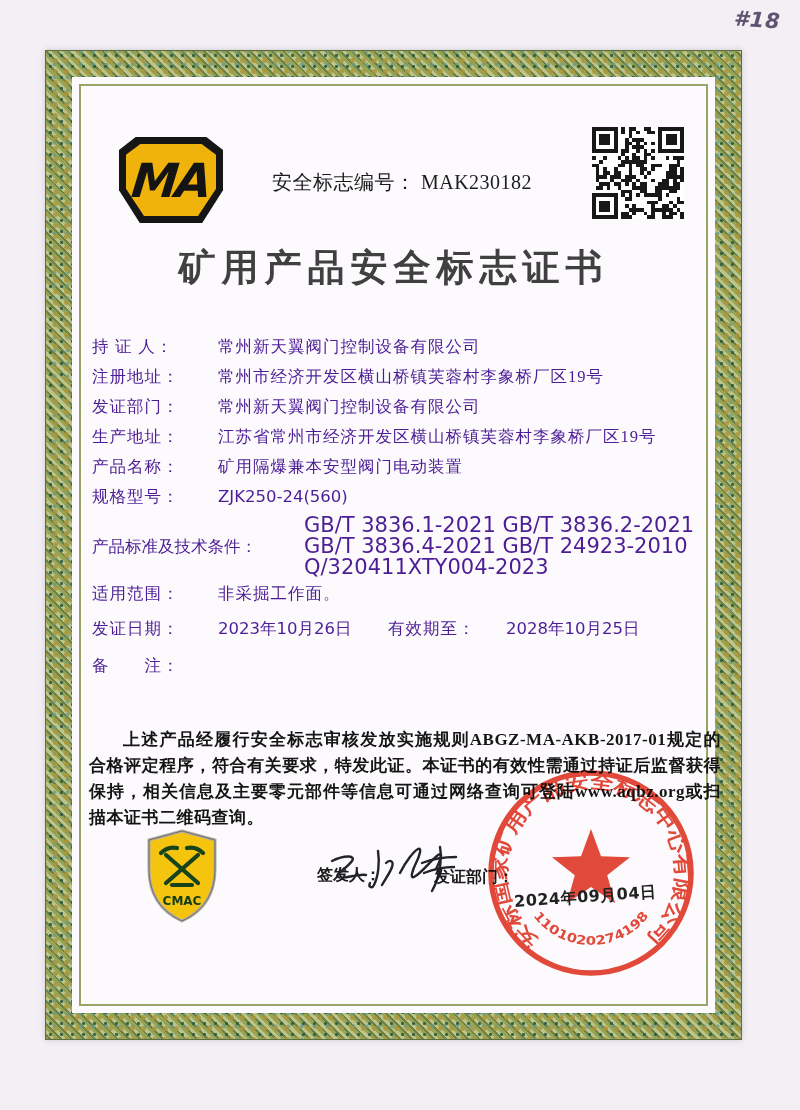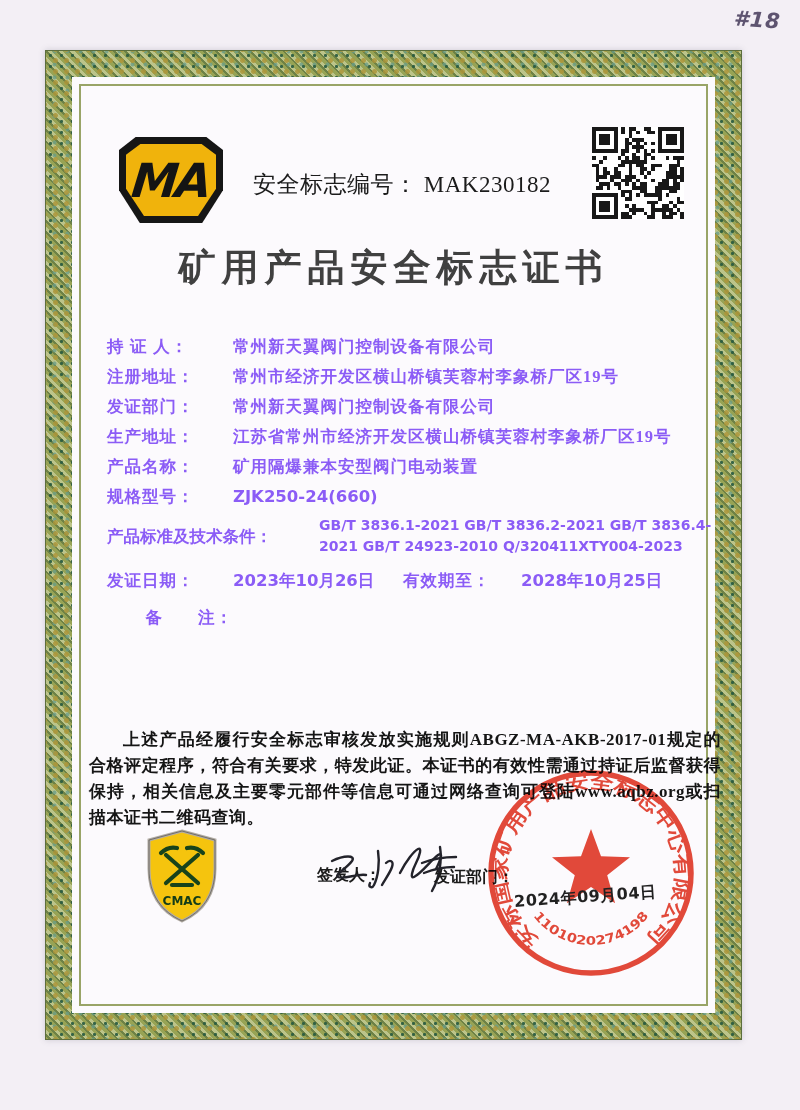--- a/index.html
+++ b/index.html
@@ -46,47 +46,47 @@
     clip-path:polygon(16% 0,84% 0,100% 15%,100% 62%,80% 100%,20% 100%,0 62%,0 15%);
     display:flex;align-items:center;justify-content:center;
   }
   .ma-text{
     font-family:"DejaVu Sans",sans-serif;font-weight:900;font-style:italic;
     font-size:47px;color:#141414;letter-spacing:-3px;transform:skewX(-6deg);
     line-height:1;
   }
   .certno{
     position:absolute;left:160px;top:92px;width:340px;text-align:center;
-    font-size:23px;letter-spacing:.5px;white-space:nowrap;
+    font-size:20px;letter-spacing:.5px;white-space:nowrap;
   }
   .qr{
     position:absolute;left:520px;top:50px;width:92px;height:92px;background:#fff;
   }
   .qr svg{width:100%;height:100%;display:block;}
   
   .doc-title{
     position:absolute;left:0;top:166px;width:100%;text-align:center;
     font-size:37px;font-weight:900;letter-spacing:6px;color:#404040;
   }
   
   .fields{
-    position:absolute;left:35px;top:258px;width:614px;
-    font-size:16.5px;font-weight:bold;color:#8b5cf6;
+    position:absolute;left:20px;top:258px;width:614px;
+    font-size:16.5px;font-weight:normal;color:#4c1d95;
   }
   .frow{display:flex;align-items:flex-start;margin-bottom:7px;line-height:23px;}
   .flabel{flex:0 0 126px;font-family:"Liberation Sans","DejaVu Sans",sans-serif;letter-spacing:1px;}
   .fvalue{flex:1;letter-spacing:1px;}
   .fvalue.sans{font-family:"DejaVu Sans",sans-serif;letter-spacing:0;}
   .frow.std{align-items:center;margin-top:4px;margin-bottom:4px;}
   .frow.std .flabel{flex:0 0 212px;letter-spacing:0;}
-  .frow.std .fvalue{font-family:"DejaVu Sans",sans-serif;font-size:14px;line-height:21px;letter-spacing:0;}
+  .frow.std .fvalue{font-family:"DejaVu Sans",sans-serif;font-size:21px;line-height:21px;letter-spacing:0;}
   .frow.dates{margin-top:12px;align-items:center;}
   .frow.dates .fvalue{flex:0 0 170px;font-family:"DejaVu Sans",sans-serif;letter-spacing:0;}
   .frow.dates .flabel2{flex:0 0 118px;font-family:"Liberation Sans","DejaVu Sans",sans-serif;letter-spacing:1px;}
-  .frow.remark{margin-top:14px;text-align:right;}
+  .frow.remark{margin-top:14px;}
   
   .statement{
     position:absolute;left:17px;top:650px;width:632px;
     font-size:17px;font-weight:bold;line-height:26px;
     text-indent:2em;letter-spacing:.5px;color:#151515;text-align:justify;
   }
   
   .cmac{position:absolute;left:74px;top:752px;width:72px;height:94px;}
   .signer{position:absolute;left:205px;top:788px;font-size:16px;font-weight:bold;
     font-family:"Liberation Sans","DejaVu Sans",sans-serif;margin-left:40px;}
@@ -366,25 +366,29 @@
       <div class="frow">
         <span class="flabel">生产地址：</span>
         <span class="fvalue">江苏省常州市经济开发区横山桥镇芙蓉村李象桥厂区19号</span>
       </div>
       <div class="frow">
         <span class="flabel">产品名称：</span>
         <span class="fvalue">矿用隔爆兼本安型阀门电动装置</span>
       </div>
       <div class="frow">
         <span class="flabel">规格型号：</span>
-        <span class="fvalue sans">ZJK250-24(660)</span>
+        <span class="fvalue sans">ZJK250-24(560)</span>
       </div>
       <div class="frow std">
         <span class="flabel">产品标准及技术条件：</span>
         <span class="fvalue">GB/T 3836.1-2021 GB/T 3836.2-2021 GB/T 3836.4-2021 GB/T 24923-2010 Q/320411XTY004-2023</span>
+      </div>
+      <div class="frow">
+        <span class="flabel">适用范围：</span>
+        <span class="fvalue">非采掘工作面。</span>
       </div>
       <div class="frow dates">
         <span class="flabel">发证日期：</span>
         <span class="fvalue">2023年10月26日</span>
         <span class="flabel2">有效期至：</span>
         <span class="fvalue">2028年10月25日</span>
       </div>
       <div class="frow remark">
         <span class="flabel">备　　注：</span>
         <span class="fvalue"></span>

